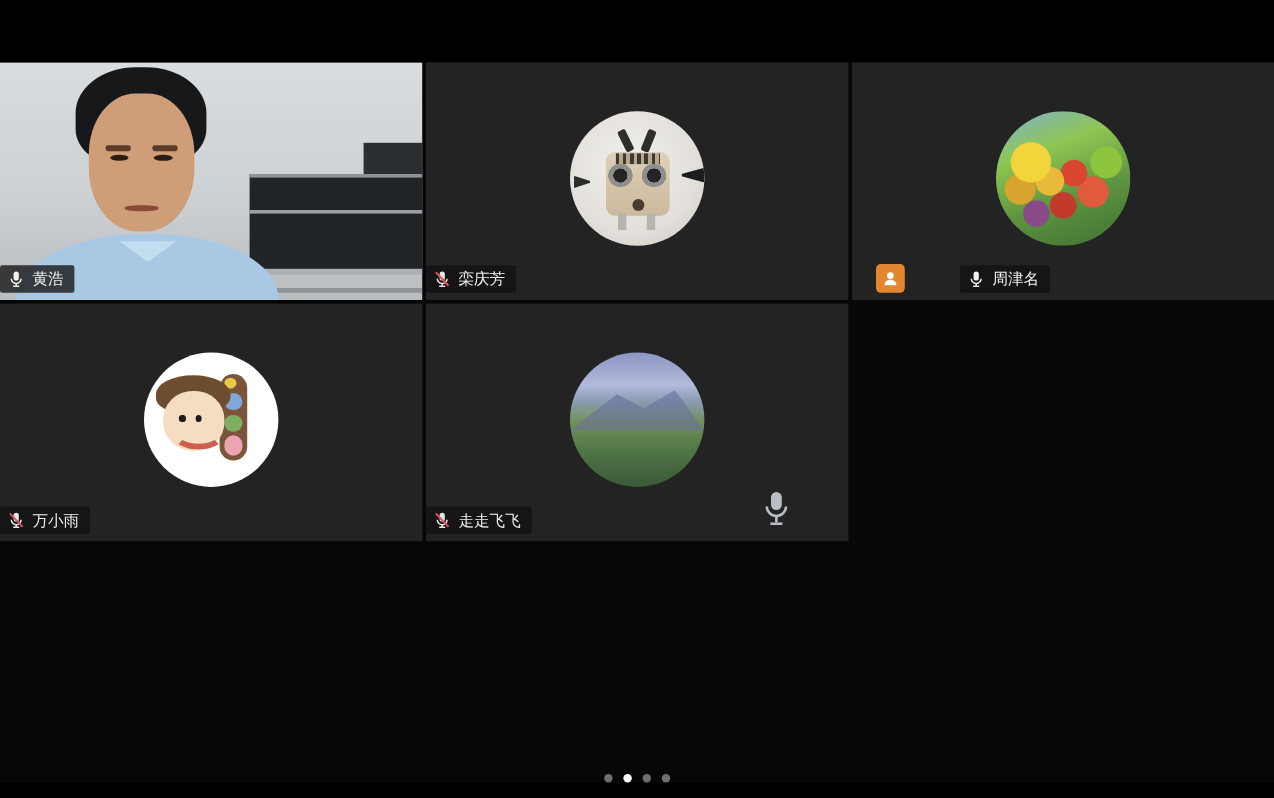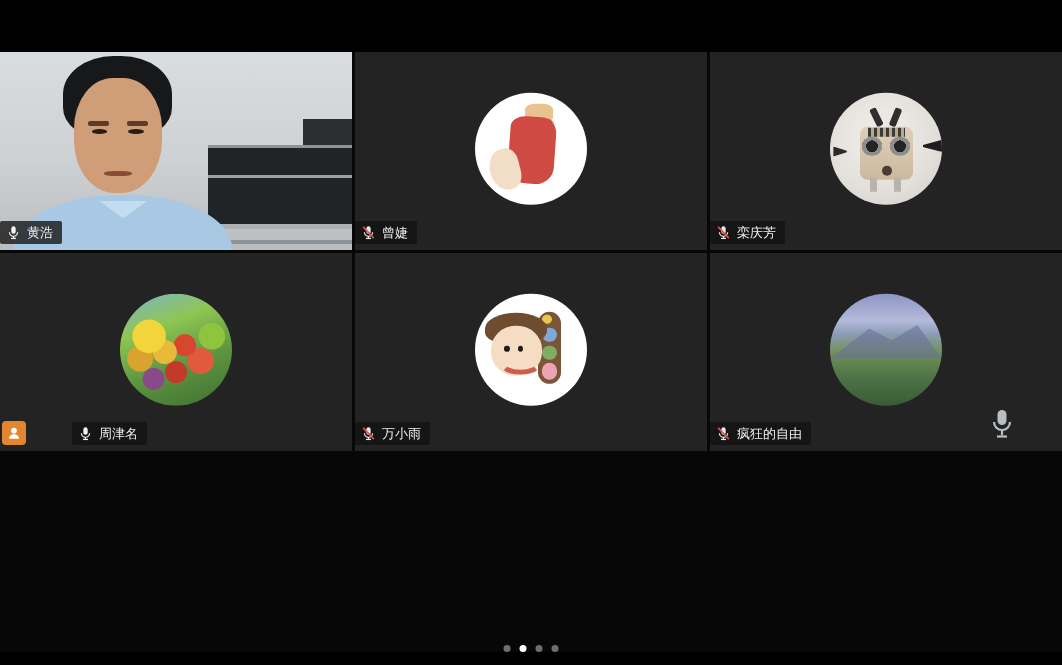--- a/index.html
+++ b/index.html
@@ -11,21 +11,21 @@
   .tile{position:relative;background:#232323;overflow:hidden;}
   .tile.active{box-shadow:inset 0 0 0 2px #27a44c;}
 
   
   .avatar{position:absolute;left:50%;top:50%;transform:translate(-50%,-52%);
           width:112px;height:112px;border-radius:50%;overflow:hidden;}
   .avatar>div{position:absolute;}
 
   
   .corner{position:absolute;left:0;bottom:6px;display:flex;align-items:center;gap:4px;}
-  .corner.offset{left:2px;gap:46px;}
+  .corner.offset{left:20px;gap:46px;}
   .label{display:flex;align-items:center;gap:6px;background:rgba(18,18,18,0.78);
          padding:4px 9px 4px 6px;border-radius:2px;}
   .pname{color:#f0f0f0;font-size:13px;line-height:15px;white-space:nowrap;}
   .mic{width:15px;height:15px;display:inline-flex;}
   .mic svg{width:100%;height:100%;}
 
   .badge{width:24px;height:24px;border-radius:4px;background:#e2862f;
          display:flex;align-items:center;justify-content:center;}
   .badge svg{width:16px;height:16px;}
 
@@ -178,42 +178,20 @@
                 <line x1="12" y1="18" x2="12" y2="21" stroke="#f2f2f2" stroke-width="2"></line>
                 <line x1="8" y1="21.5" x2="16" y2="21.5" stroke="#f2f2f2" stroke-width="2"></line>
               </svg>
           </span>
           <span class="pname">黄浩</span>
         </div>
       </div>
     </div>
 
 
-    <div class="tile">
-      <div class="avatar av-cola">
-        <div class="cat"></div>
-          <div class="can"></div>
-          <div class="stripe"></div>
-          <div class="hand"></div>
-      </div>
-      <div class="corner">
-        <div class="label">
-          <span class="mic">
-            <svg viewBox="0 0 24 24">
-                <rect x="8.5" y="2" width="7" height="12" rx="3.5" fill="#e8e8e8"></rect>
-                <path d="M5.5 11.5a6.5 6.5 0 0 0 13 0" fill="none" stroke="#e8e8e8" stroke-width="2"></path>
-                <line x1="12" y1="18" x2="12" y2="21" stroke="#e8e8e8" stroke-width="2"></line>
-                <line x1="8" y1="21.5" x2="16" y2="21.5" stroke="#e8e8e8" stroke-width="2"></line>
-                <line x1="3.5" y1="3" x2="20.5" y2="21" stroke="#e05252" stroke-width="2.6"></line>
-              </svg>
-          </span>
-          <span class="pname">曾婕</span>
-        </div>
-      </div>
-    </div>
 
 
 
     <div class="tile">
       <div class="avatar av-robot">
         <div class="ant l"></div>
           <div class="ant r"></div>
         <div class="rbody"></div>
           <div class="grill"></div>
         <div class="reye l"></div>
@@ -300,21 +278,21 @@
         <div class="label">
           <span class="mic">
             <svg viewBox="0 0 24 24">
                 <rect x="8.5" y="2" width="7" height="12" rx="3.5" fill="#e8e8e8"></rect>
                 <path d="M5.5 11.5a6.5 6.5 0 0 0 13 0" fill="none" stroke="#e8e8e8" stroke-width="2"></path>
                 <line x1="12" y1="18" x2="12" y2="21" stroke="#e8e8e8" stroke-width="2"></line>
                 <line x1="8" y1="21.5" x2="16" y2="21.5" stroke="#e8e8e8" stroke-width="2"></line>
                 <line x1="3.5" y1="3" x2="20.5" y2="21" stroke="#e05252" stroke-width="2.6"></line>
               </svg>
           </span>
-          <span class="pname">疯狂的自由</span>
+          <span class="pname">走走飞飞</span>
         </div>
       </div>
       <div class="mic-overlay">
         <svg viewBox="0 0 24 32">
             <rect x="7.5" y="1.5" width="9" height="15" rx="4.5" fill="#b9bec4"></rect>
             <path d="M4 13.5a8 8 0 0 0 16 0" fill="none" stroke="#b9bec4" stroke-width="2.2"></path>
             <line x1="12" y1="22" x2="12" y2="27" stroke="#b9bec4" stroke-width="2.2"></line>
             <line x1="7" y1="28" x2="17" y2="28" stroke="#b9bec4" stroke-width="2.2"></line>
           </svg>
       </div>

